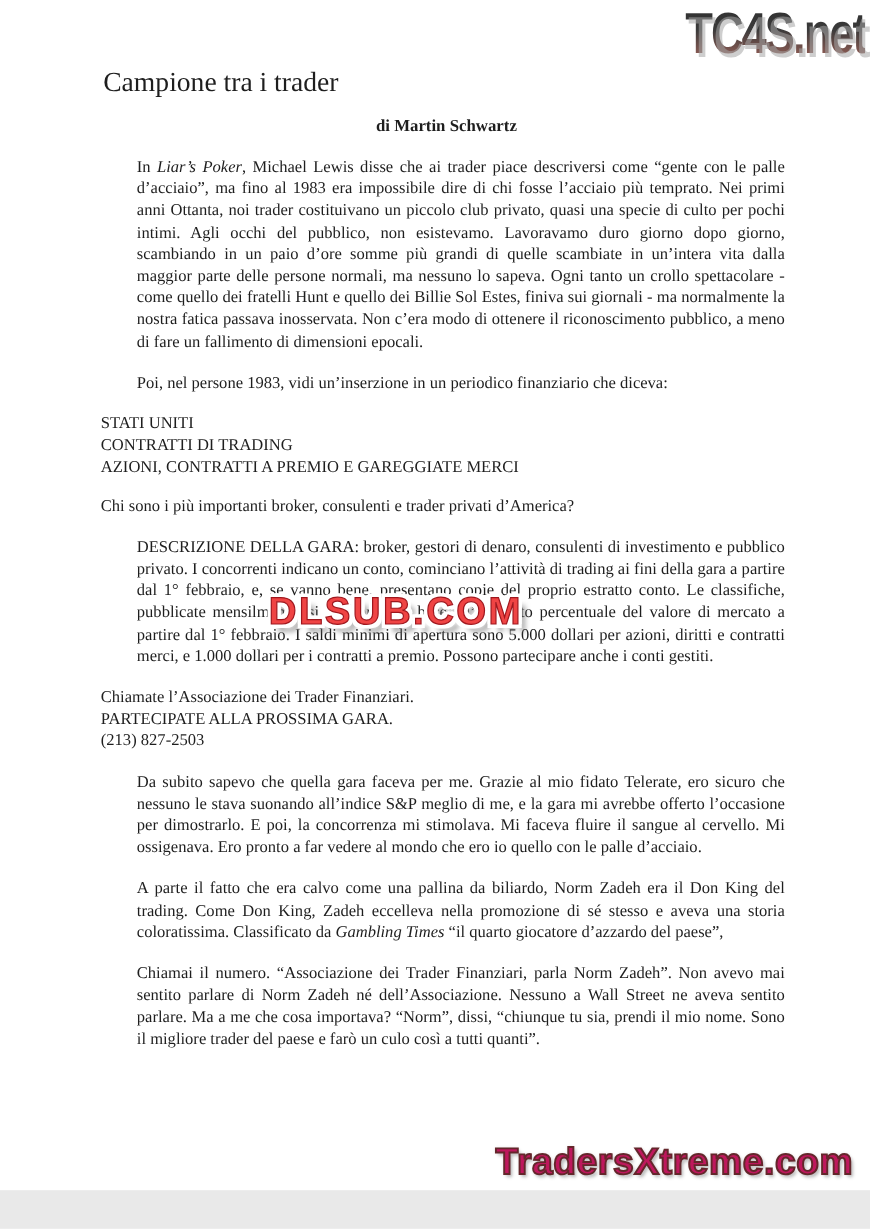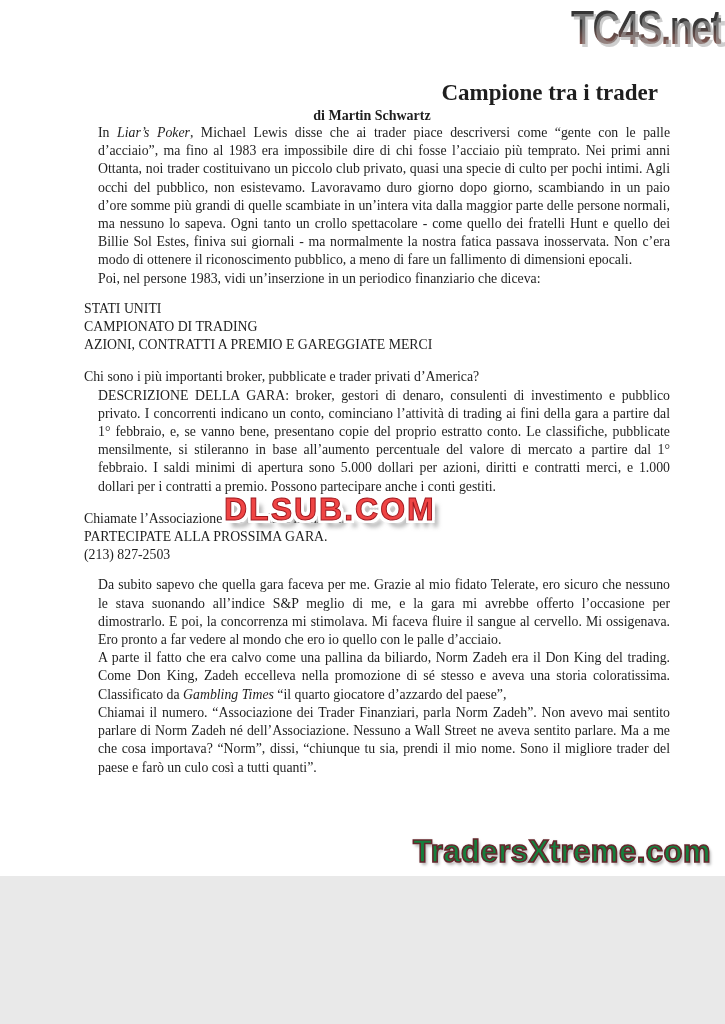--- a/index.html
+++ b/index.html
@@ -1,40 +1,40 @@
 <!DOCTYPE html>
 <html><head>
 <meta charset="utf-8">
 <style>
   html,body{margin:0;padding:0;background:#e9e9e9;}
   .page{
     position:relative;
-    width:725px;height:876px;
+    width:725px;height:992px;
     background:#ffffff;
     overflow:hidden;
     font-family:"Liberation Serif", serif;
     color:#1e1e1e;
   }
   .doc{
     position:absolute;left:98px;top:0;width:572px;
   }
   .title{
-    margin:80px 0 0 0;
-    font-size:23px;line-height:26px;font-weight:bold;
-    text-align:right;
+    margin:56px 0 0 0;
+    font-size:23px;line-height:26px;font-weight:normal;
+    text-align:left;
     transform:translateX(-12px);
   }
   .byline{
-    margin-top:2px;
+    margin-top:16px;
     font-size:14px;line-height:16px;font-weight:bold;
     text-align:center;
     transform:translateX(-12px);
   }
   .body{font-size:13.8px;line-height:18.2px;}
-  p.body{margin:0;}
+  p.body{margin:16px;}
   .just{text-align:justify;}
   .p1{margin-top:22px;}
   .centered{text-align:left;transform:translateX(-14px);}
   .mt12{margin-top:12px;}
   .mt14{margin-top:14px;}
   .mt3{margin-top:3px;}
   em{font-style:italic;}
 
   
   .wm-tc4s{
@@ -57,21 +57,21 @@
     text-shadow:
       -3px -3px 0 #ffffff,3px -3px 0 #ffffff,-3px 3px 0 #ffffff,3px 3px 0 #ffffff,
       -3px 0 0 #ffffff,3px 0 0 #ffffff,0 -3px 0 #ffffff,0 3px 0 #ffffff,
       6px 7px 4px rgba(110,110,110,0.6);
     white-space:nowrap;
   }
   .wm-tx{
     position:absolute;right:14px;bottom:8px;
     font-family:"Liberation Sans", sans-serif;font-weight:bold;
     font-size:31px;line-height:33px;letter-spacing:0.5px;
-    color:#15803d;
+    color:#be185d;
     -webkit-text-stroke:1.6px #64262b;
     text-shadow:0 0 3px #cccccc,2px 3px 3px #b5b5b5;
     white-space:nowrap;
   }
 </style>
 </head>
 <body>
 
 <div class="page">
 
@@ -81,25 +81,25 @@
 
     <h1 class="title">Campione tra i trader</h1>
     <div class="byline">di Martin Schwartz</div>
 
     <p class="body just p1"><span>In </span><em>Liar’s Poker</em><span>, Michael Lewis disse che ai trader piace descriversi come “gente con le palle d’acciaio”, ma fino al 1983 era impossibile dire di chi fosse l’acciaio più temprato. Nei primi anni Ottanta, noi trader costituivano un piccolo club privato, quasi una specie di culto per pochi intimi. Agli occhi del pubblico, non esistevamo. Lavoravamo duro giorno dopo giorno, scambiando in un paio d’ore somme più grandi di quelle scambiate in un’intera vita dalla maggior parte delle persone normali, ma nessuno lo sapeva. Ogni tanto un crollo spettacolare - come quello dei fratelli Hunt e quello dei Billie Sol Estes, finiva sui giornali - ma normalmente la nostra fatica passava inosservata. Non c’era modo di ottenere il riconoscimento pubblico, a meno di fare un fallimento di dimensioni epocali.</span></p>
 
     <p class="body just">Poi, nel persone 1983, vidi un’inserzione in un periodico finanziario che diceva:</p>
 
     <div class="body centered mt12">
       <div>STATI UNITI</div>
-      <div>CAMPIONATO DI TRADING</div>
+      <div>CONTRATTI DI TRADING</div>
       <div>AZIONI, CONTRATTI A PREMIO E GAREGGIATE MERCI</div>
     </div>
 
-    <div class="body centered mt14">Chi sono i più importanti broker, pubblicate e trader privati d’America?</div>
+    <div class="body centered mt14">Chi sono i più importanti broker, consulenti e trader privati d’America?</div>
 
 
     <p class="body just mt3">DESCRIZIONE DELLA GARA: broker, gestori di denaro, consulenti di investimento e pubblico privato. I concorrenti indicano un conto, cominciano l’attività di trading ai fini della gara a partire dal 1° febbraio, e, se vanno bene, presentano copie del proprio estratto conto. Le classifiche, pubblicate mensilmente, si stileranno in base all’aumento percentuale del valore di mercato a partire dal 1° febbraio. I saldi minimi di apertura sono 5.000 dollari per azioni, diritti e contratti merci, e 1.000 dollari per i contratti a premio. Possono partecipare anche i conti gestiti.</p>
 
     <div class="body centered mt14">
       <div>Chiamate l’Associazione dei Trader Finanziari.</div>
       <div>PARTECIPATE ALLA PROSSIMA GARA.</div>
       <div>(213) 827-2503</div>
     </div>
 

